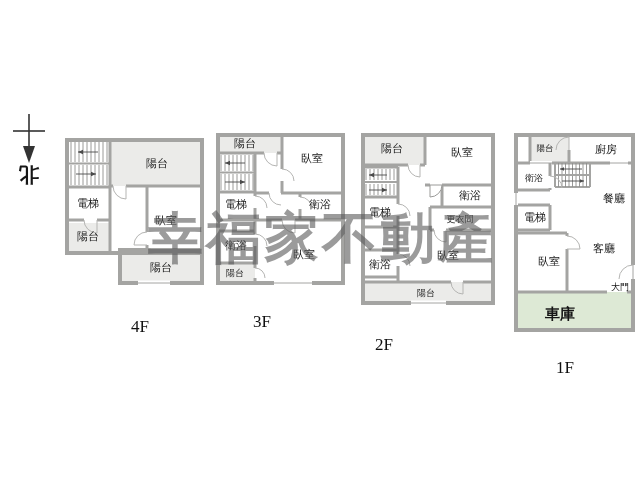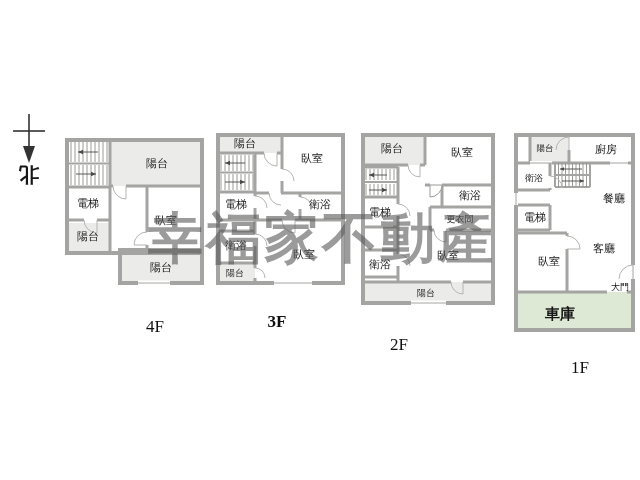--- a/index.html
+++ b/index.html
@@ -1,19 +1,19 @@
 <!DOCTYPE html>
 <html><head>
 <meta charset="utf-8">
 <style>
   html,body{margin:0;padding:0;background:#fff;}
   .canvas{position:relative;width:640px;height:480px;background:#ffffff;overflow:hidden;
           font-family:"Liberation Serif",serif;}
   .plan{position:absolute;}
-  .floor-label{position:absolute;width:48px;text-align:center;font-size:17px;color:#101010;}
+  .floor-label{position:absolute;width:48px;text-align:left;font-size:17px;color:#101010;}
   .watermark{position:absolute;left:148px;top:202px;font-size:55px;font-weight:700;
              letter-spacing:3px;color:rgba(88,88,88,0.60);white-space:nowrap;z-index:5;
              font-family:"Liberation Serif",serif;}
   svg text{font-family:"Liberation Serif",serif;fill:#161616;}
   .rl{font-size:11px;text-anchor:middle;}
   .rl-s{font-size:9px;text-anchor:middle;}
   .rl-xs{font-size:8.5px;text-anchor:middle;}
   .rl-big{font-size:15px;font-weight:600;text-anchor:middle;}
   .wall{stroke:#a4a4a2;fill:none;}
   .w4{stroke-width:4;} .w3{stroke-width:3;} .w2{stroke-width:2;}
@@ -323,19 +323,19 @@
     <text x="22" y="49" class="rl-s">衛浴</text>
     <text x="102" y="70" class="rl">餐廳</text>
     <text x="23" y="89" class="rl">電梯</text>
     <text x="92" y="120" class="rl">客廳</text>
     <text x="37" y="133" class="rl">臥室</text>
     <text x="108" y="158" class="rl-s">大門</text>
     <text x="48" y="187" class="rl-big">車庫</text>
   </svg>
 
   <div class="floor-label" style="left:131px;top:317px;">4F</div>
-  <div class="floor-label" style="left:253px;top:312px;font-weight:bold;">3F</div>
+  <div class="floor-label" style="left:253px;top:312px;">3F</div>
   <div class="floor-label" style="left:375px;top:335px;">2F</div>
   <div class="floor-label" style="left:556px;top:358px;font-family:Liberation Serif, serif;">1F</div>
 
   <div class="watermark">幸福家不動產</div>
 
 </div>
 
 </body></html>

